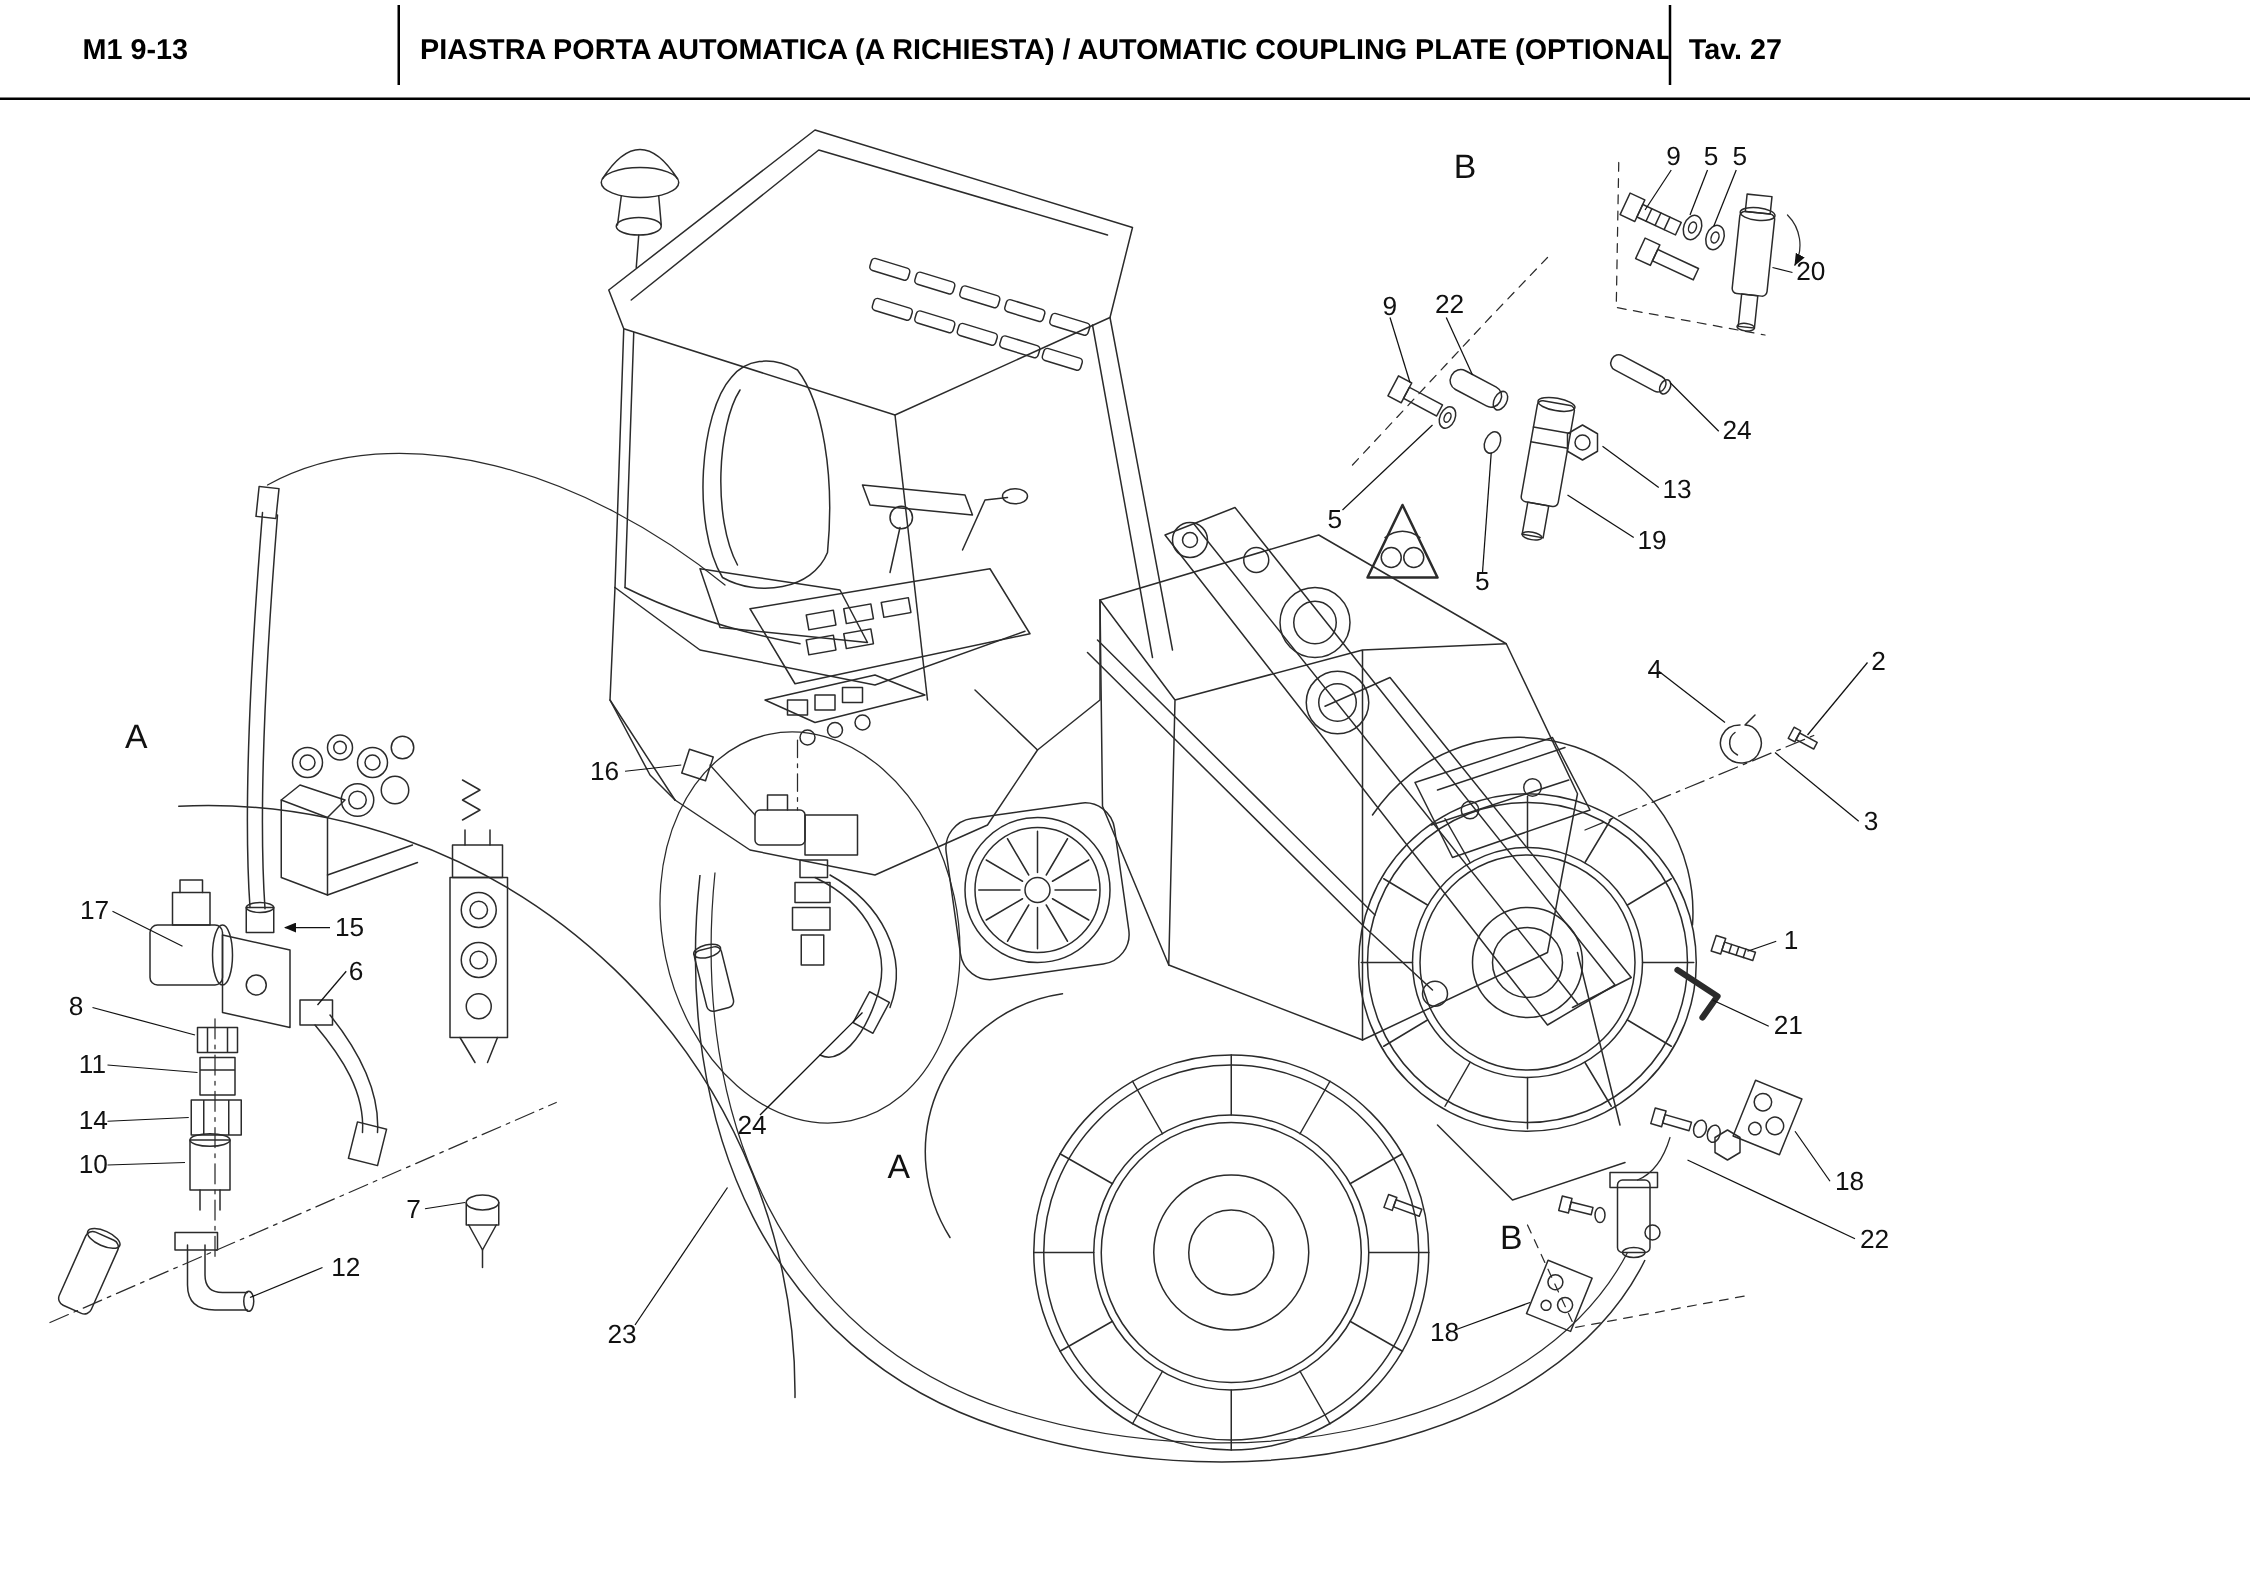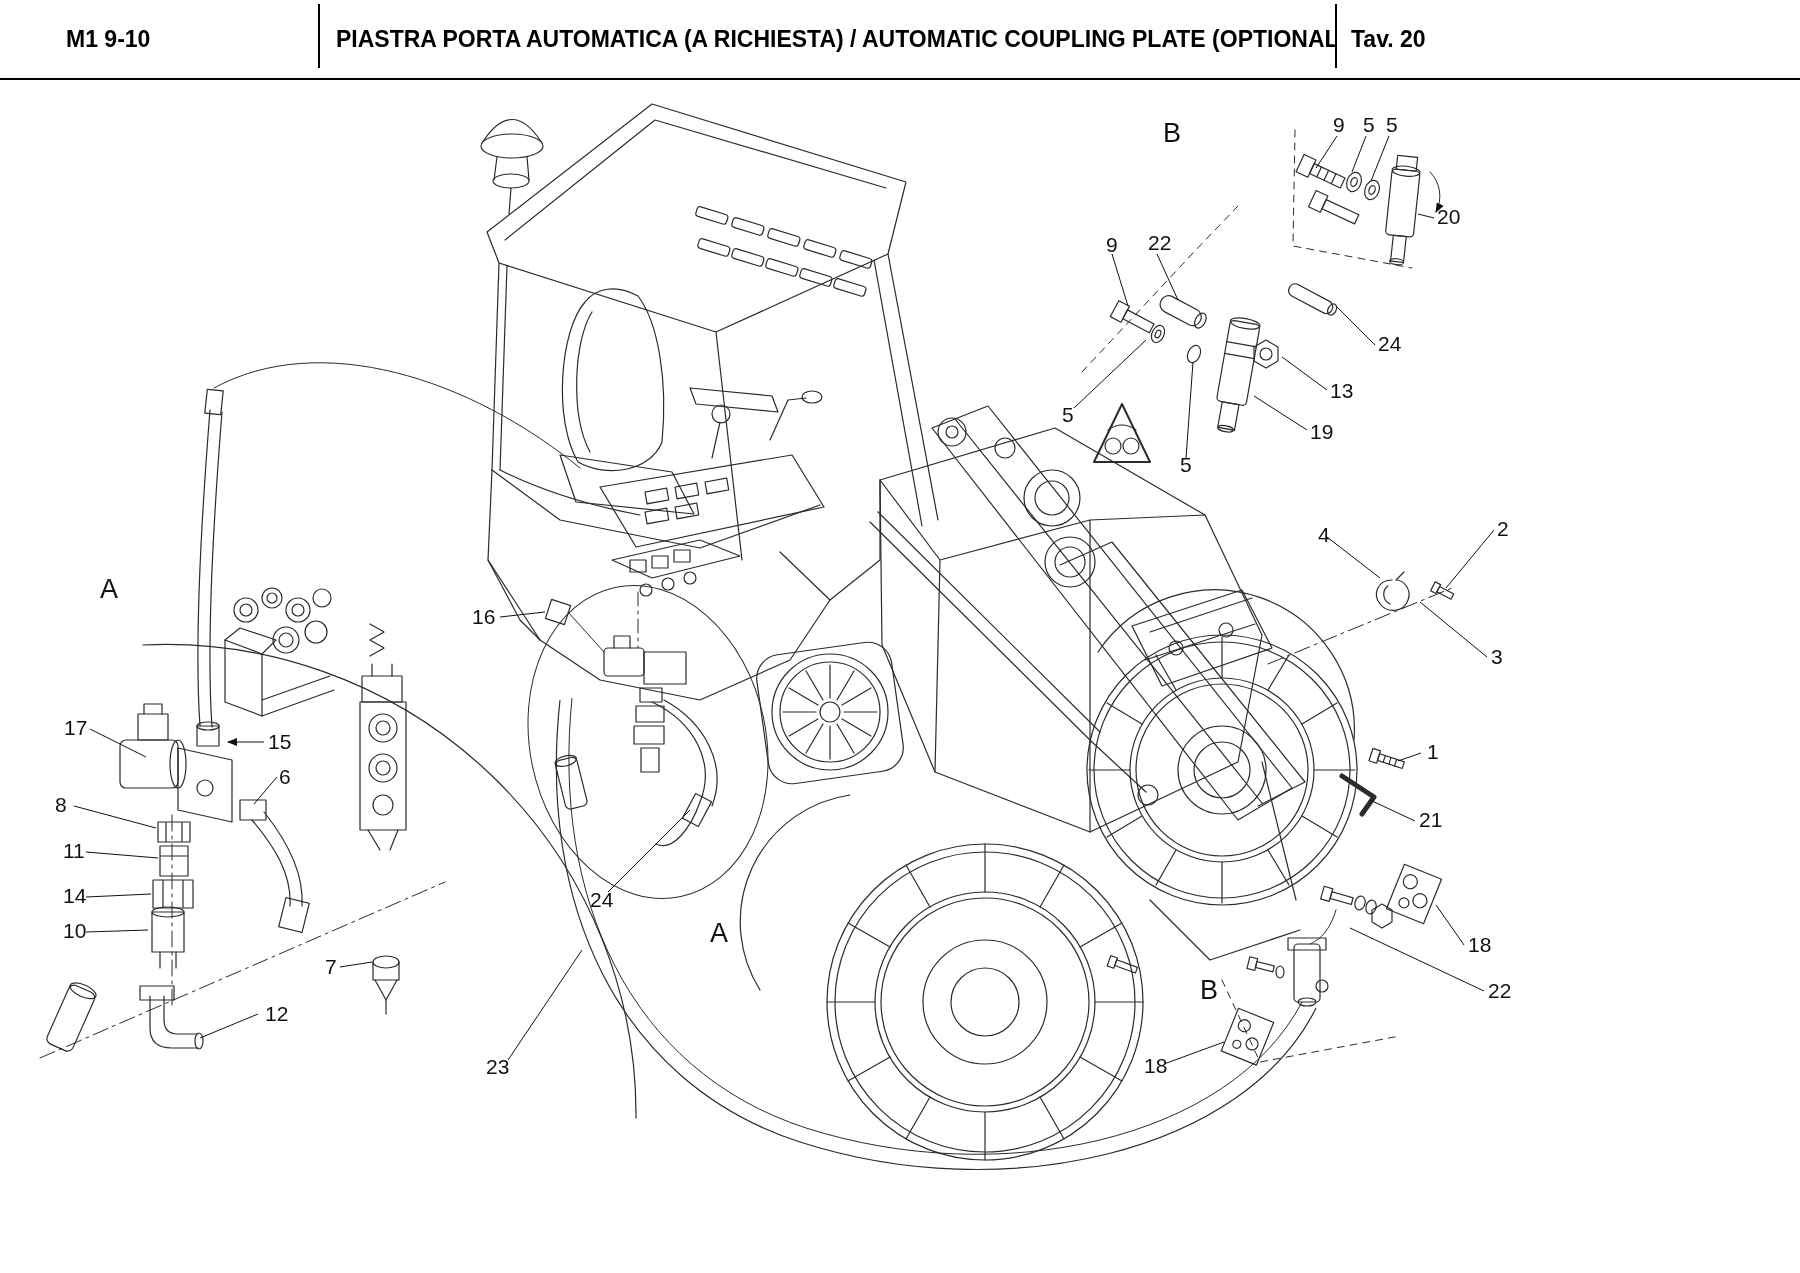--- a/index.html
+++ b/index.html
@@ -14,25 +14,25 @@
   .h-right{padding-left:14px;font-weight:bold;font-size:23px;}
   svg.canvas{position:absolute;top:0;left:0;z-index:1;}
   svg text{font-family:"Liberation Sans",sans-serif;fill:#111;}
 </style>
 </head>
 <body>
 
 <div class="page">
 
   <header>
-    <div class="h-left">M1 9-10</div>
+    <div class="h-left">M1 9-13</div>
     <div class="h-divider"></div>
     <div class="h-title">PIASTRA PORTA AUTOMATICA (A RICHIESTA) / AUTOMATIC COUPLING PLATE (OPTIONAL)</div>
     <div class="h-divider"></div>
-    <div class="h-right">Tav. 20</div>
+    <div class="h-right">Tav. 27</div>
   </header>
 
   <svg class="canvas" width="1800" height="1273" viewBox="0 0 1800 1273">
     <defs>
       <marker id="arr" markerWidth="10" markerHeight="8" refX="9" refY="4" orient="auto">
         <path d="M0 0 L10 4 L0 8 Z" fill="#111"></path>
       </marker>
     </defs>
 
     <g stroke="#2b2b2b" fill="none" stroke-width="1.2" stroke-linejoin="round" stroke-linecap="round">

